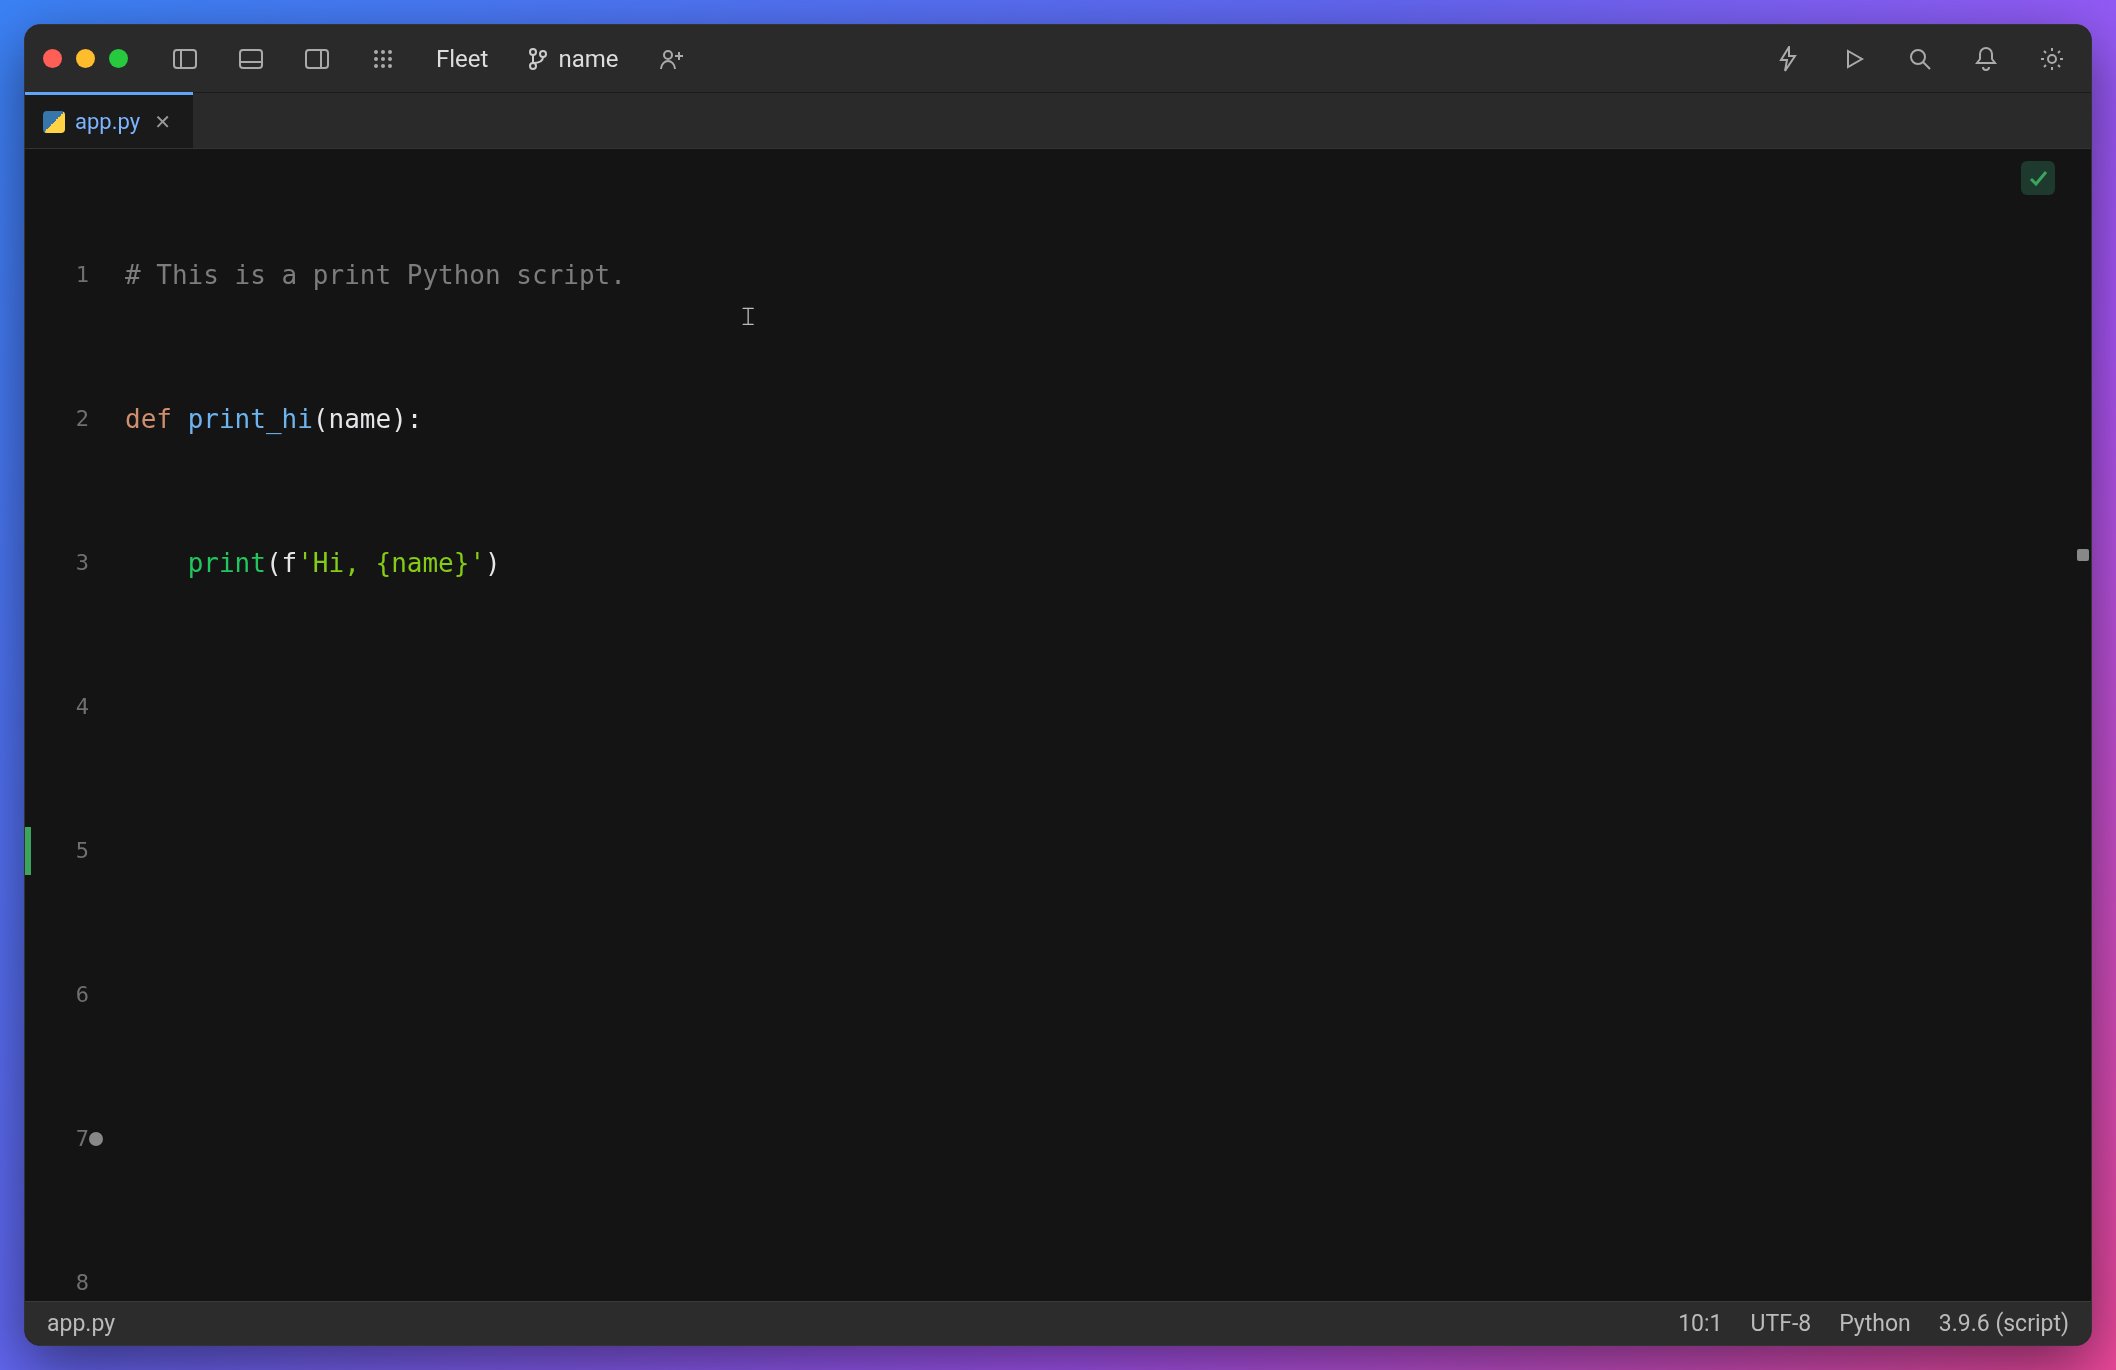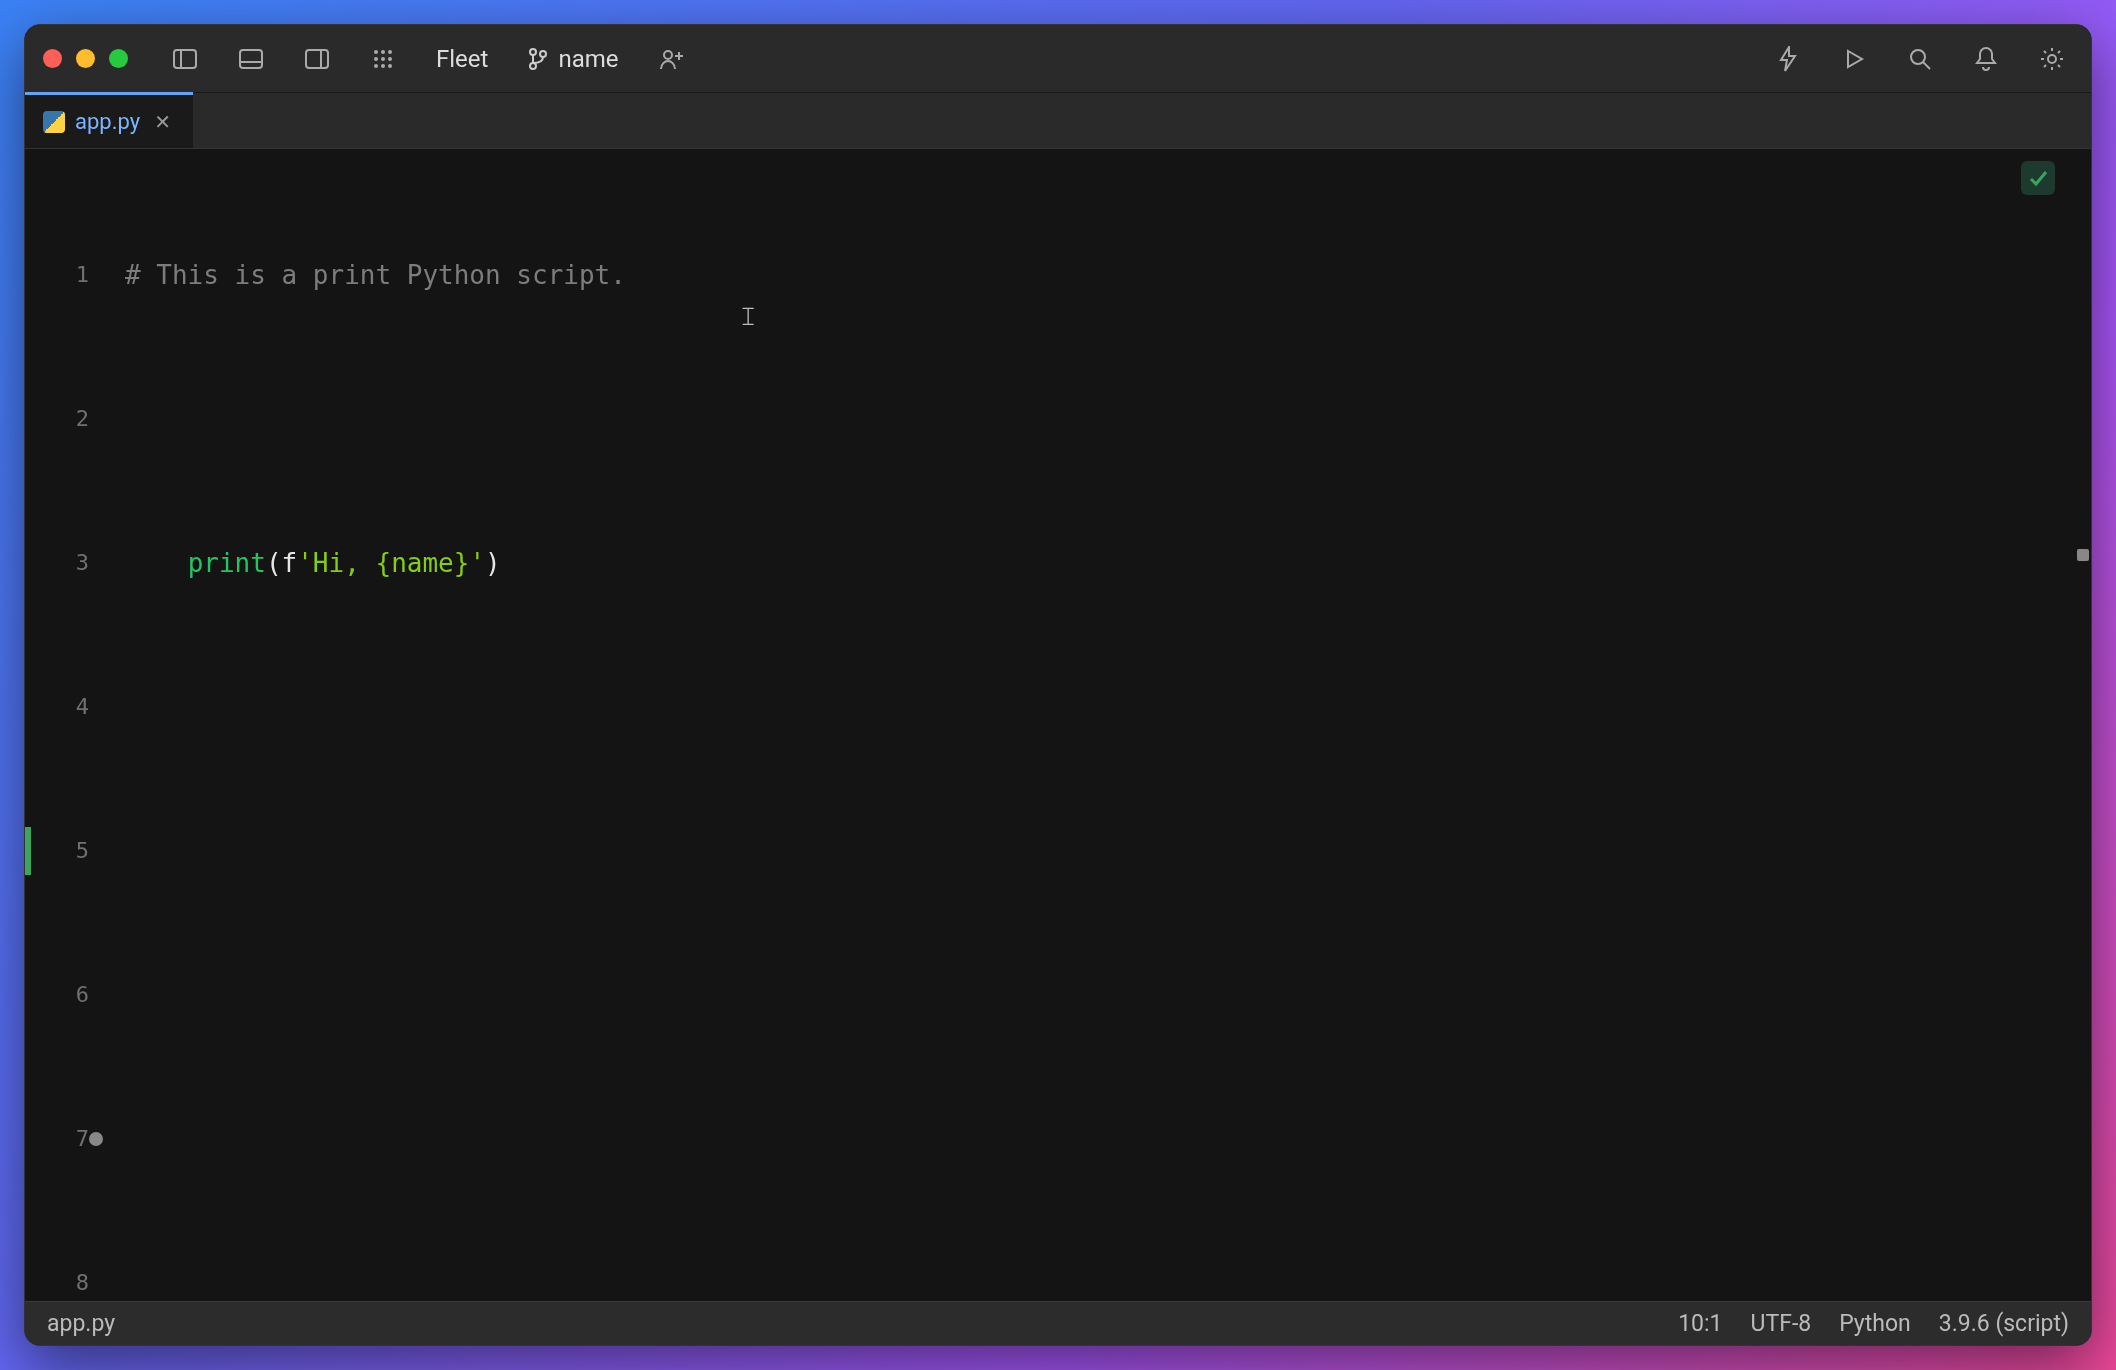--- a/index.html
+++ b/index.html
@@ -260,21 +260,21 @@
     <div class="lint-ok">
       <svg width="20" height="20" viewBox="0 0 20 20" fill="none" stroke="#3ba55d" stroke-width="3">
         <polyline points="3,11 8,16 18,4"></polyline>
       </svg>
     </div>
     <div class="scroll-thumb"></div>
     <div class="insertion-cursor">𝙸</div>
 
     <div class="editor">
       <div class="line"><span class="line-number">1</span><span class="code"><span class="tk-comment"># This is a print Python script.</span></span></div>
-      <div class="line"><span class="line-number">2</span></div>
+      <div class="line"><span class="line-number">2</span><span class="code"><span class="tk-kw1">def</span> <span class="tk-fn">print_hi</span><span class="tk-var">(name):</span></span></div>
       <div class="line"><span class="line-number">3</span><span class="code">    <span class="tk-kw2">print</span><span class="tk-plain">(f</span><span class="tk-str">'Hi, {name}'</span><span class="tk-plain">)</span></span></div>
       <div class="line"><span class="line-number">4</span><span class="code"></span></div>
       <div class="line diff-green"><span class="line-number">5</span><span class="code"></span></div>
       <div class="line"><span class="line-number">6</span></div>
       <div class="line diff-dot"><span class="line-number">7</span></div>
       <div class="line"><span class="line-number">8</span><span class="code"></span></div>
       
       
     </div>
   </div>

